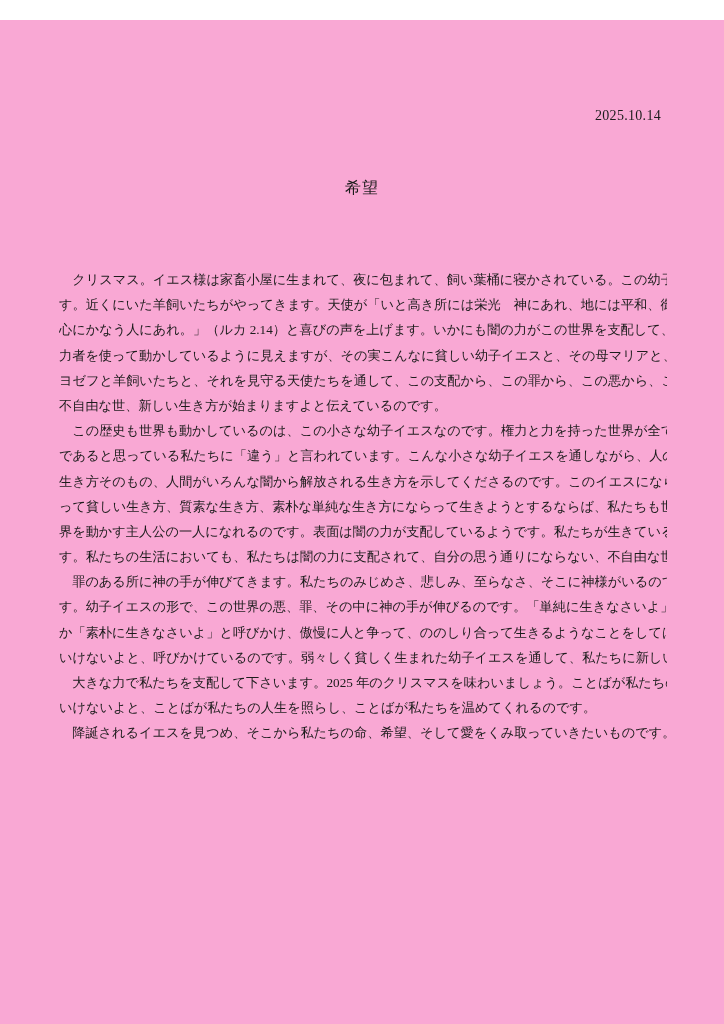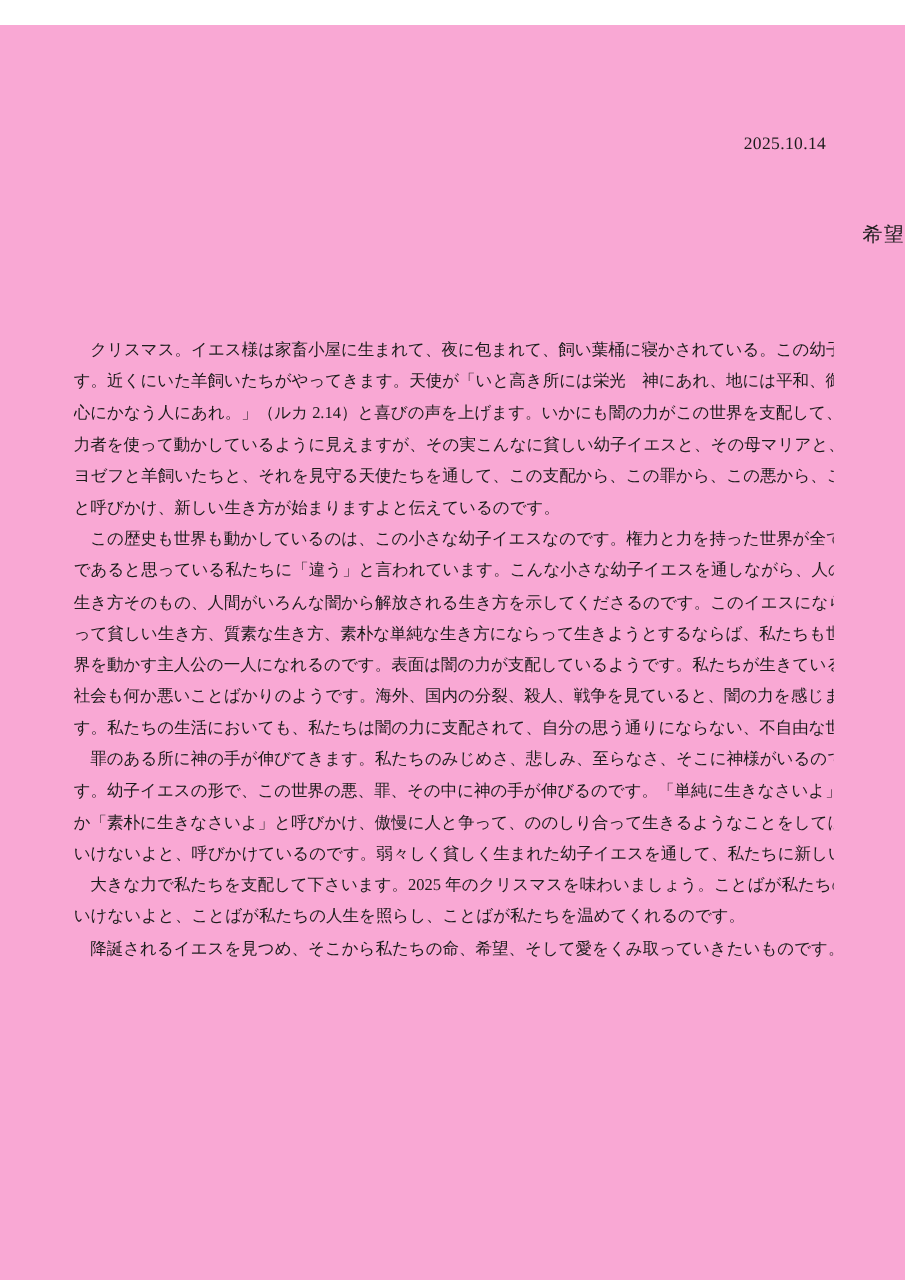--- a/index.html
+++ b/index.html
@@ -22,21 +22,21 @@
     top: 88px;
     right: 63px;
     font-size: 14px;
     letter-spacing: 0.3px;
   }
   .doc-title {
     position: absolute;
     top: 158px;
     left: 0;
     width: 100%;
-    text-align: right;
+    text-align: center;
     font-size: 16px;
     letter-spacing: 1px;
   }
   .doc-body {
     position: absolute;
     top: 247px;
     left: 59px;
     width: 608px;
   }
   .text-line {
@@ -53,27 +53,26 @@
 
 <div class="page">
   <div class="doc-date">2025.10.14</div>
   <div class="doc-title">希望</div>
   <div class="doc-body">
       <div class="text-line">　クリスマス。イエス様は家畜小屋に生まれて、夜に包まれて、飼い葉桶に寝かされている。この幼子</div>
       <div class="text-line">す。近くにいた羊飼いたちがやってきます。天使が「いと高き所には栄光　神にあれ、地には平和、御</div>
       <div class="text-line">心にかなう人にあれ。」（ルカ 2.14）と喜びの声を上げます。いかにも闇の力がこの世界を支配して、権</div>
       <div class="text-line">力者を使って動かしているように見えますが、その実こんなに貧しい幼子イエスと、その母マリアと、</div>
       <div class="text-line">ヨゼフと羊飼いたちと、それを見守る天使たちを通して、この支配から、この罪から、この悪から、こ</div>
-      <div class="text-line">と呼びかけ、新しい生き方が始まりますよと伝えているのです。</div>
+      <div class="text-line">不自由な世、新しい生き方が始まりますよと伝えているのです。</div>
       <div class="text-line">　この歴史も世界も動かしているのは、この小さな幼子イエスなのです。権力と力を持った世界が全て</div>
       <div class="text-line">であると思っている私たちに「違う」と言われています。こんな小さな幼子イエスを通しながら、人の</div>
       <div class="text-line">生き方そのもの、人間がいろんな闇から解放される生き方を示してくださるのです。このイエスになら</div>
       <div class="text-line">って貧しい生き方、質素な生き方、素朴な単純な生き方にならって生きようとするならば、私たちも世</div>
       <div class="text-line">界を動かす主人公の一人になれるのです。表面は闇の力が支配しているようです。私たちが生きている</div>
-      <div class="text-line">社会も何か悪いことばかりのようです。海外、国内の分裂、殺人、戦争を見ていると、闇の力を感じま</div>
       <div class="text-line">す。私たちの生活においても、私たちは闇の力に支配されて、自分の思う通りにならない、不自由な世</div>
       <div class="text-line">　罪のある所に神の手が伸びてきます。私たちのみじめさ、悲しみ、至らなさ、そこに神様がいるので</div>
       <div class="text-line">す。幼子イエスの形で、この世界の悪、罪、その中に神の手が伸びるのです。「単純に生きなさいよ」と</div>
       <div class="text-line">か「素朴に生きなさいよ」と呼びかけ、傲慢に人と争って、ののしり合って生きるようなことをしては</div>
       <div class="text-line">いけないよと、呼びかけているのです。弱々しく貧しく生まれた幼子イエスを通して、私たちに新しい</div>
       <div class="text-line">　大きな力で私たちを支配して下さいます。2025 年のクリスマスを味わいましょう。ことばが私たちの</div>
       <div class="text-line">いけないよと、ことばが私たちの人生を照らし、ことばが私たちを温めてくれるのです。</div>
       <div class="text-line">　降誕されるイエスを見つめ、そこから私たちの命、希望、そして愛をくみ取っていきたいものです。</div>
     </div>
 </div>

